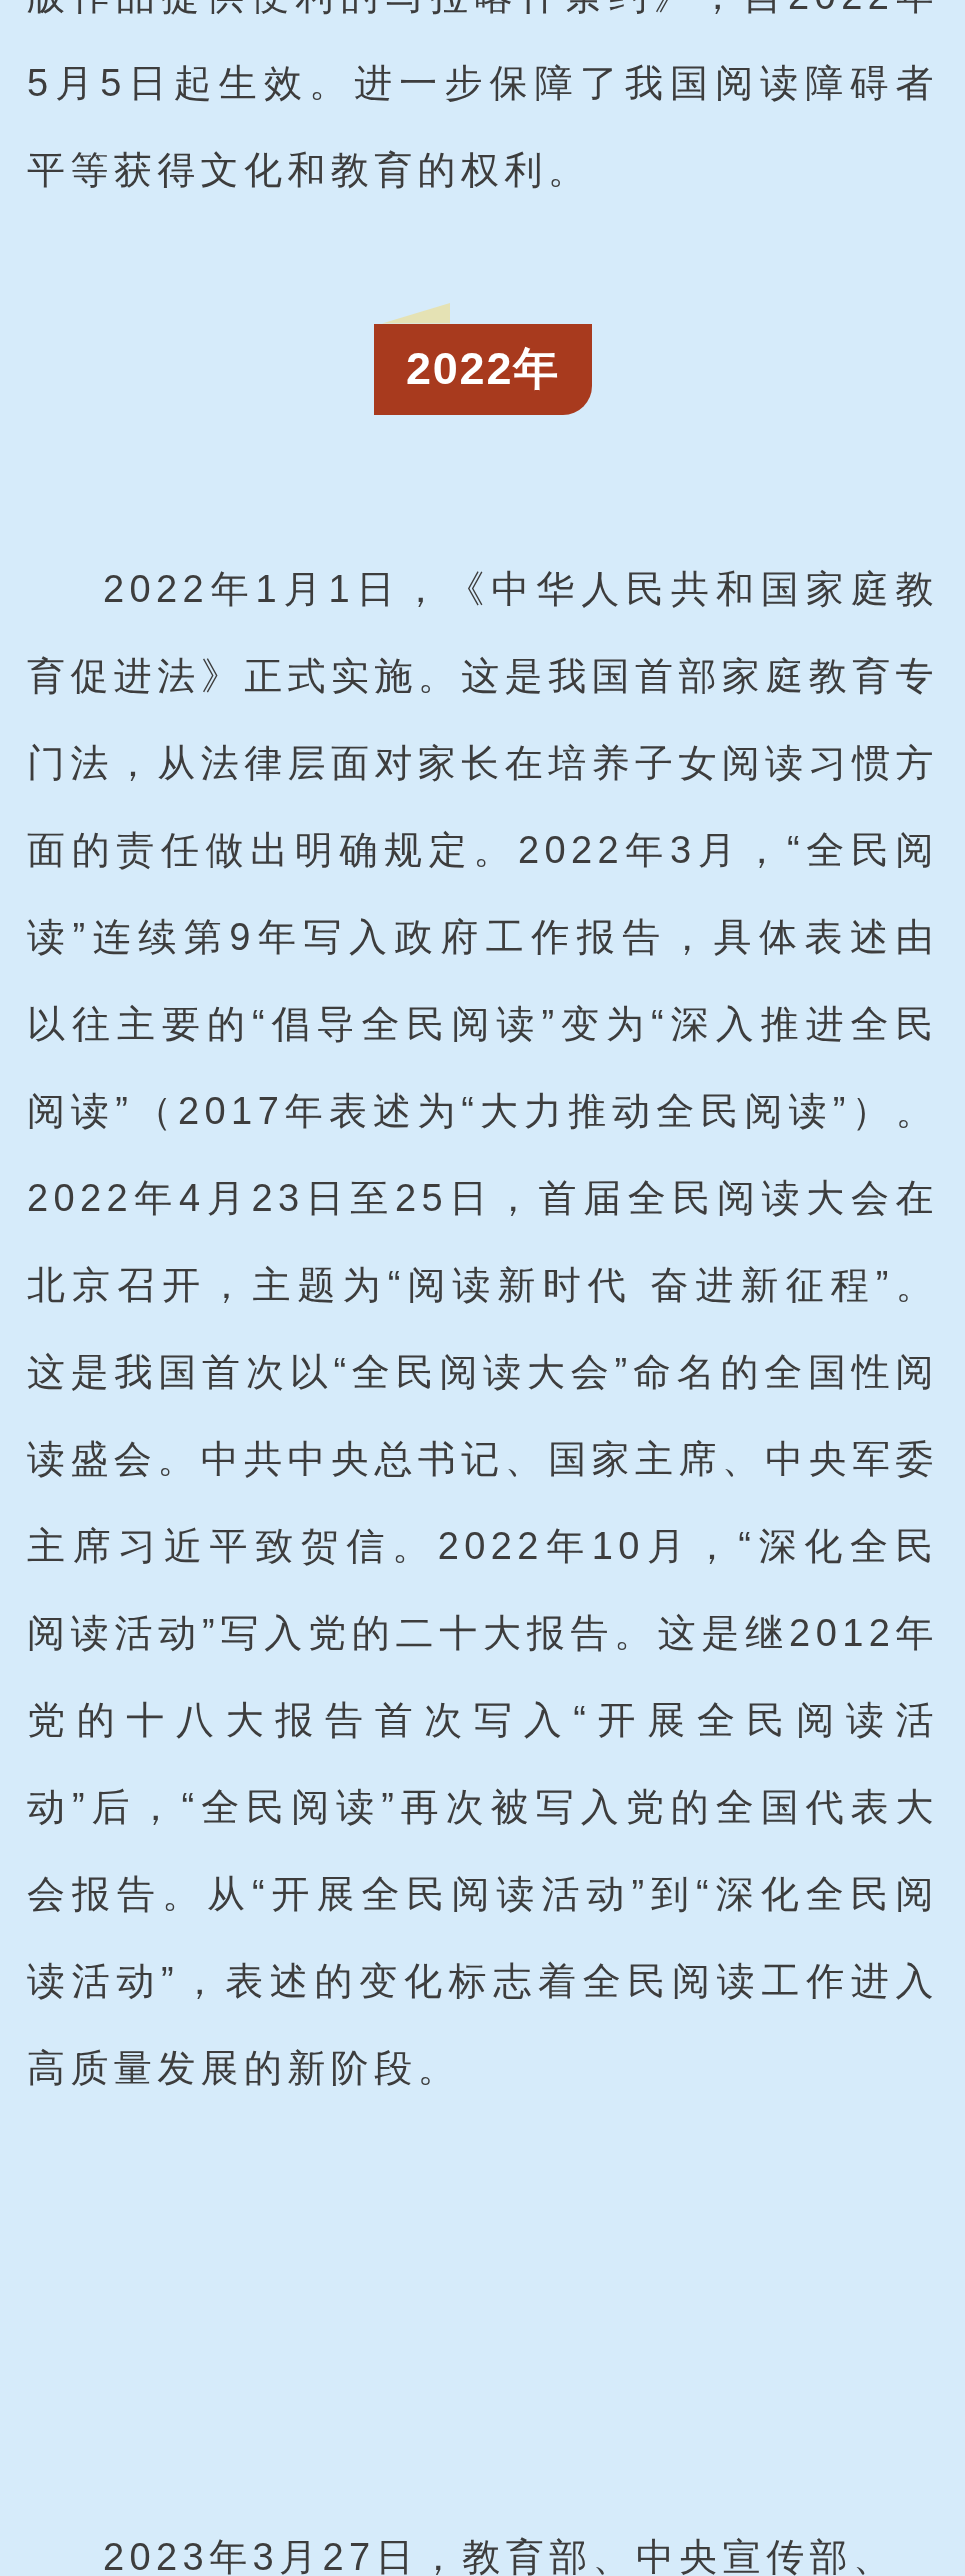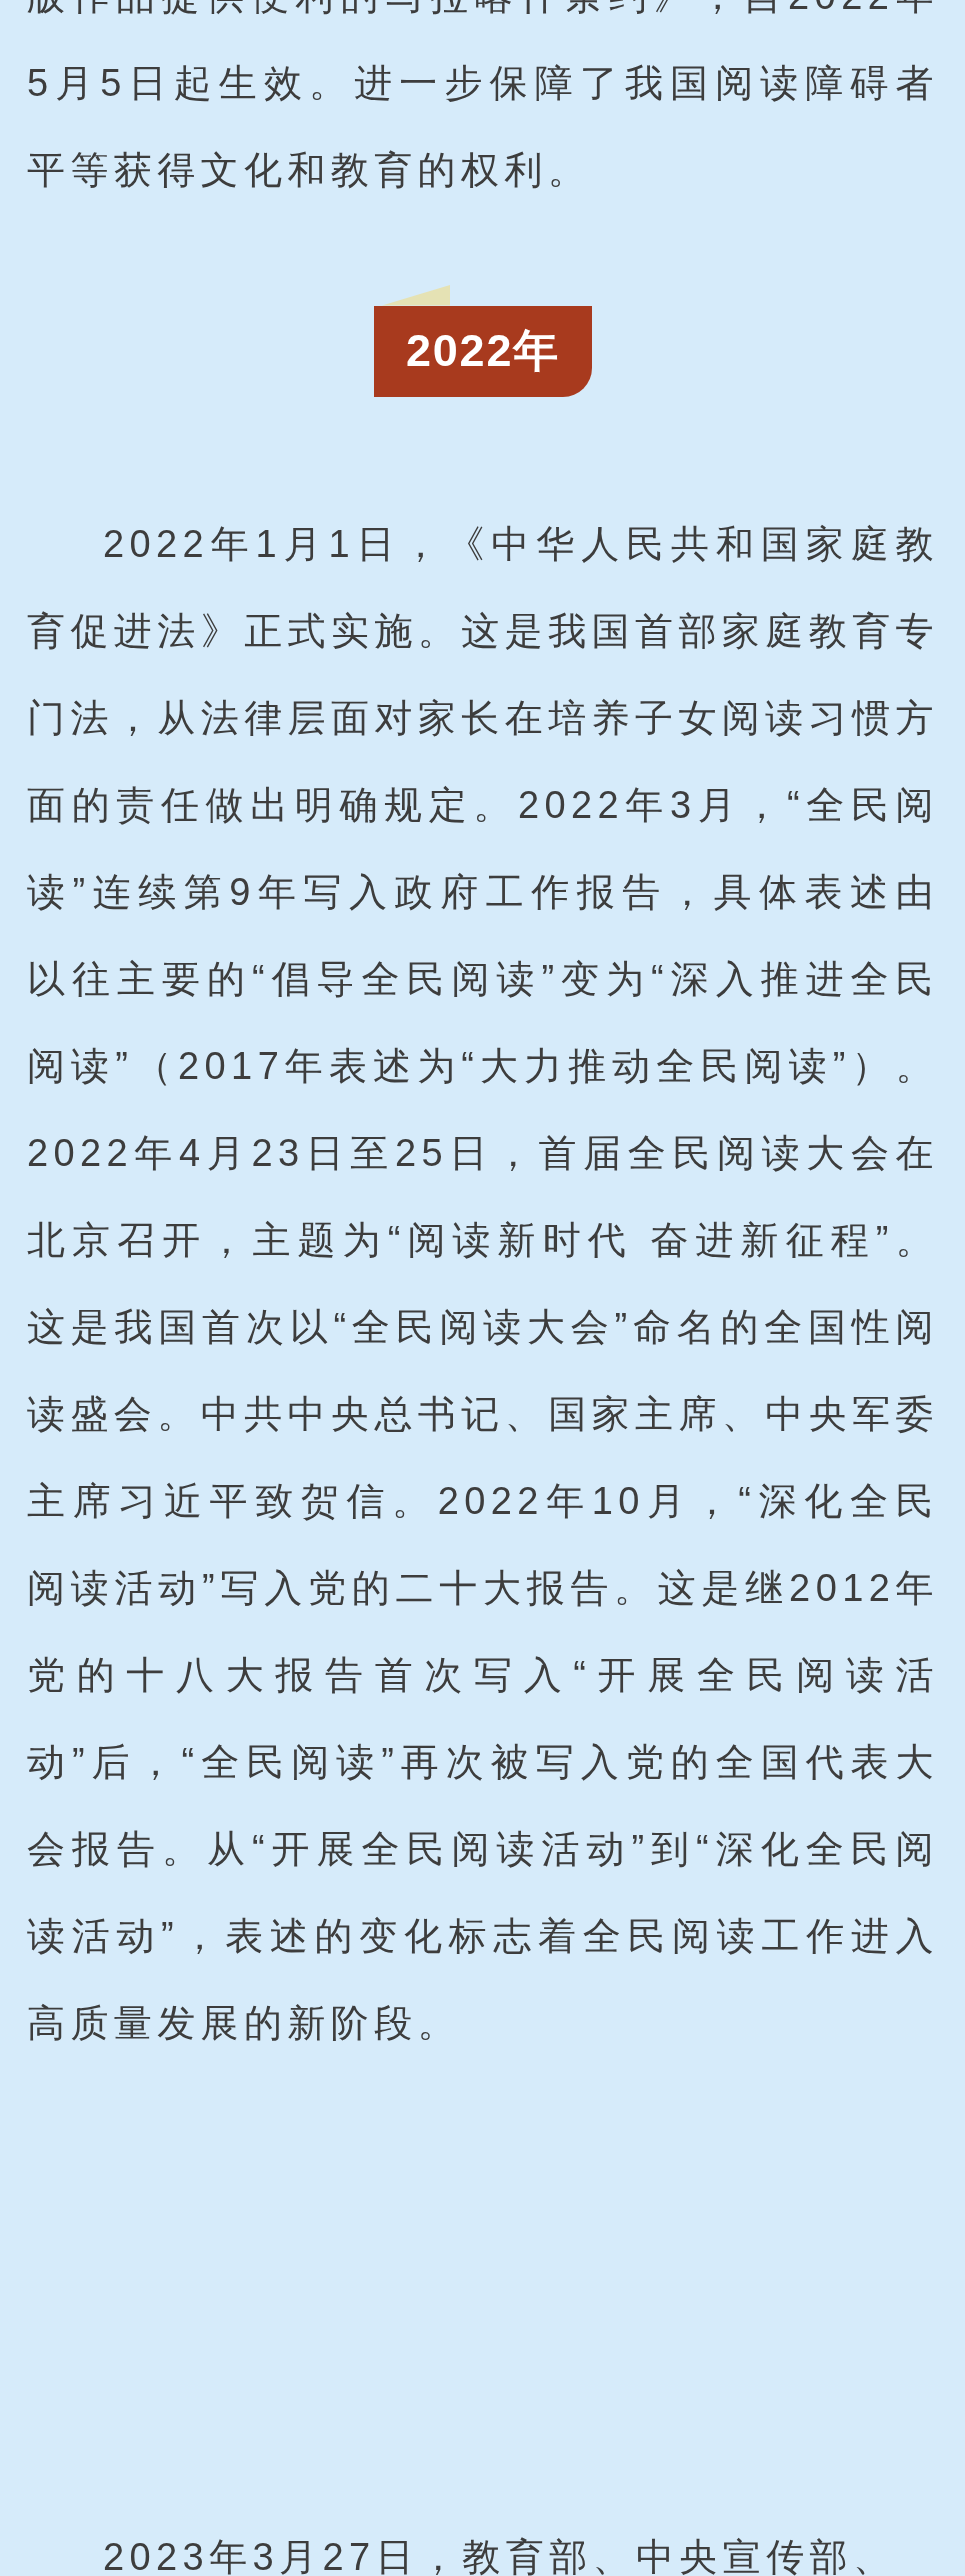--- a/index.html
+++ b/index.html
@@ -27,29 +27,29 @@
     line-height: 87px;
     letter-spacing: 5.4px;
     color: #3d3d3d;
     text-align: justify;
     word-break: break-all;
   }
   .para.indent {
     text-indent: 2em;
   }
   .pos-intro    { top: -47px; }
-  .pos-para2022 { top: 501px; }
+  .pos-para2022 { top: 546px; }
   .pos-para2023 { top: 2514px; }
 
   .badge {
     position: absolute;
     left: 374px;
     width: 218px;
   }
-  .pos-badge2022 { top: 285px; }
+  .pos-badge2022 { top: 303px; }
   .pos-badge2023 { top: 2289px; }
   .badge .fold {
     width: 68px;
     height: 20.6px;
     margin-left: 8px;
     background: #e5e2b4;
     clip-path: polygon(100% 0, 100% 100%, 0 100%);
   }
   .badge .ribbon {
     width: 218px;

